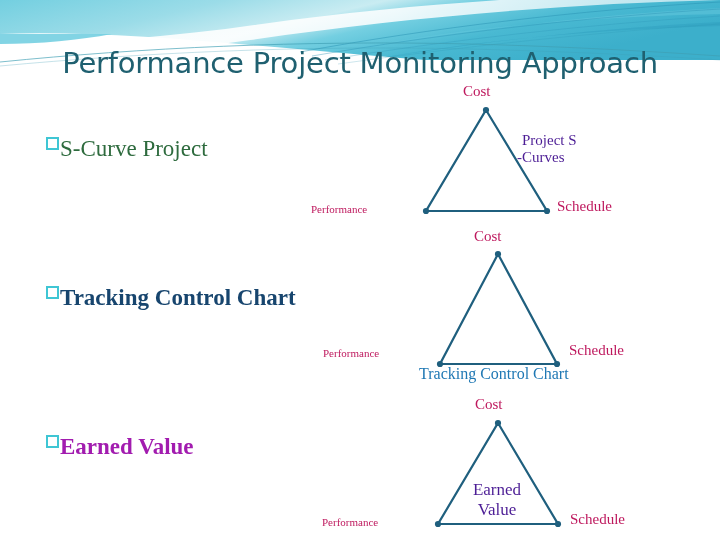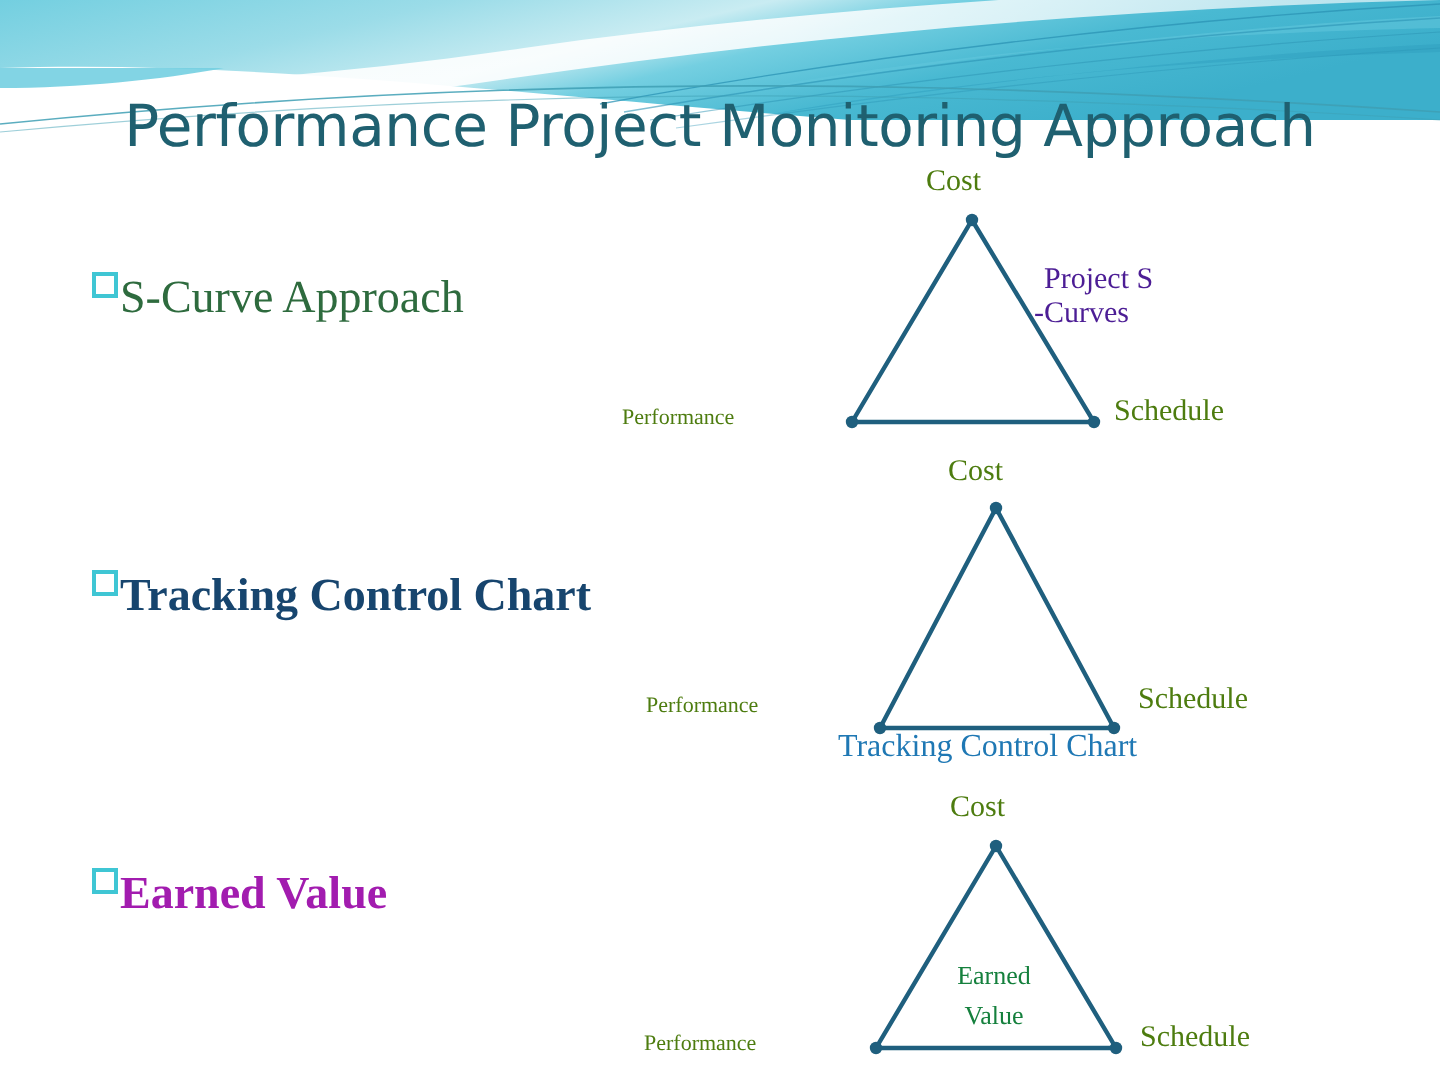--- a/index.html
+++ b/index.html
@@ -80,43 +80,43 @@
   }
   .tri-group svg {
     position: absolute;
     left: 0; top: 0;
     overflow: visible;
   }
   .tri-text {
     position: absolute;
     white-space: nowrap;
     font-family: "Liberation Serif", serif;
-    color: #4d7c0f;
+    color: #be185d;
     font-size: 15px;
   }
   .label-cost     { font-size: 15px; }
   .label-perf     { font-size: 11px; }
   .label-sched    { font-size: 15px; }
 
   #grp-1 { left: 0; top: 0; width: 720px; height: 230px; }
   #grp-2 { left: 0; top: 0; width: 720px; height: 390px; }
   #grp-3 { left: 0; top: 0; width: 720px; height: 540px; }
 
   .txt-scurve {
     color: #4c1d95;
     font-size: 15px;
     line-height: 1.25;
   }
   .txt-tcc {
     color: #1F78B4;
     font-size: 16px;
   }
   .txt-ev {
-    color: #15803d;
-    font-size: 13px;
+    color: #4c1d95;
+    font-size: 17px;
     line-height: 1.2;
     text-align: center;
   }
 </style>
 </head>
 <body>
 
 <div id="slide">
 
   <div id="header-deco">
@@ -162,21 +162,21 @@
       <path d="M0,62 C140,48 300,40 470,44 C580,47 660,52 720,56" fill="none" stroke="#3E9FB4" stroke-width="0.8" opacity="0.85"></path>
       <path d="M0,66 C140,53 300,45 470,49 C580,52 660,56 720,60" fill="none" stroke="#3E9FB4" stroke-width="0.6" opacity="0.5"></path>
 
       <path d="M0,44 C40,44 80,40 112,34 L0,34 Z" fill="#74CFE1" opacity="0.9"></path>
     </svg>
   </div>
 
   <div id="slide-title">Performance Project Monitoring Approach</div>
 
   <div class="bullet-row" id="bullet-1">
-    <span class="bullet-box"></span><span class="bullet-label">S-Curve Approach</span>
+    <span class="bullet-box"></span><span class="bullet-label">S-Curve Project</span>
   </div>
 
   <div class="bullet-row" id="bullet-2">
     <span class="bullet-box"></span><span class="bullet-label">Tracking Control Chart</span>
   </div>
 
   <div class="bullet-row" id="bullet-3">
     <span class="bullet-box"></span><span class="bullet-label">Earned Value</span>
   </div>
 

